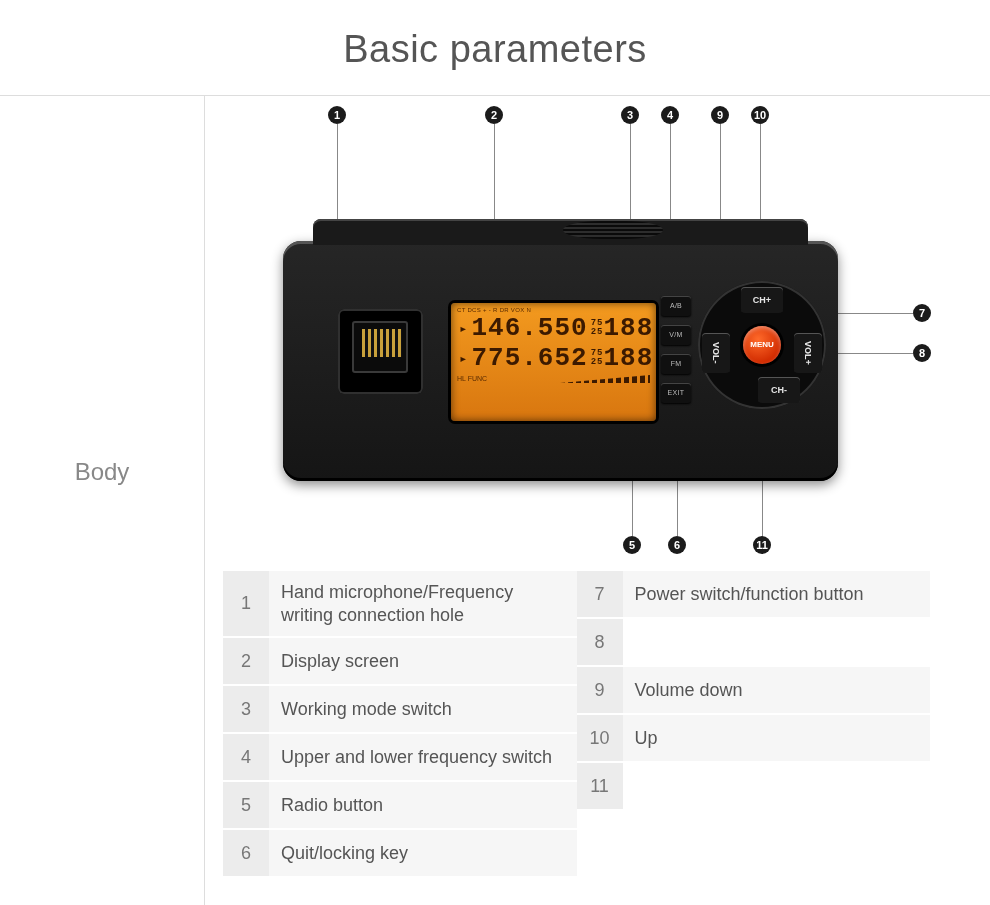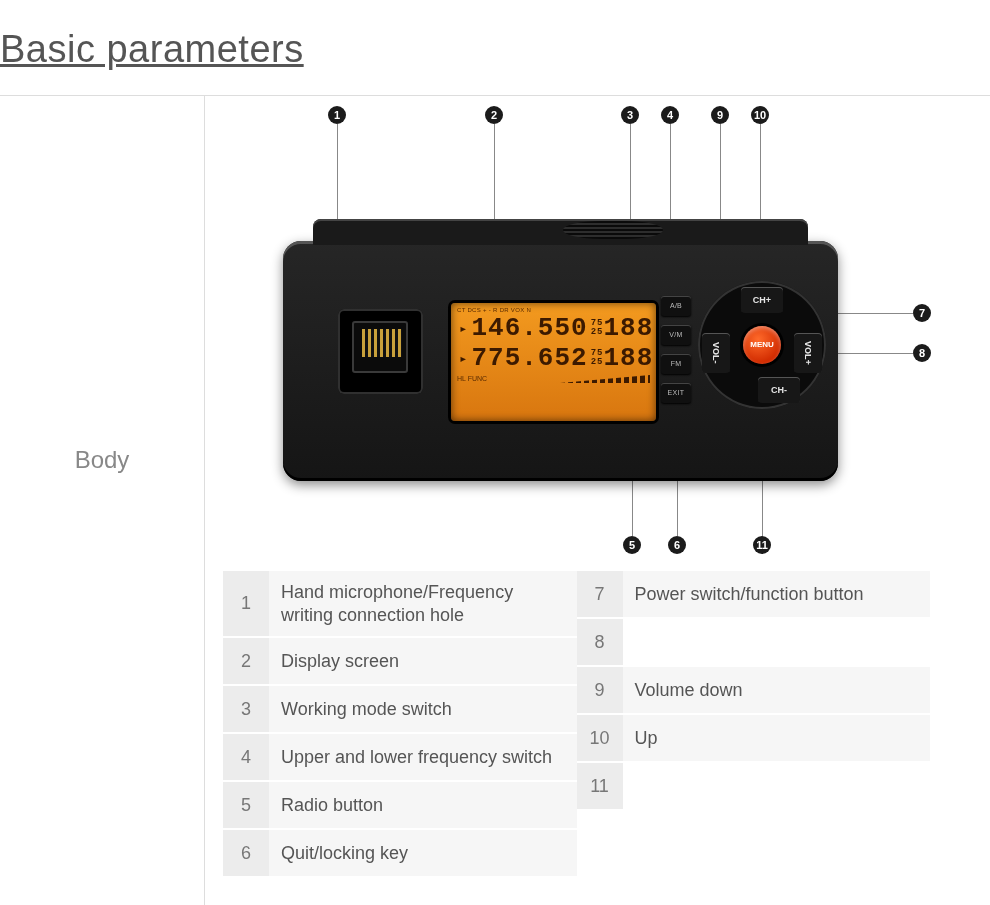--- a/index.html
+++ b/index.html
@@ -1,21 +1,21 @@
 <!DOCTYPE html>
 <html><head>
 <meta charset="utf-8">
 <style>
   * { box-sizing: border-box; margin: 0; padding: 0; }
   body { width: 990px; height: 905px; font-family: Arial, Helvetica, sans-serif; background: #fff; color: #333; }
-  .title { font-size: 38px; font-weight: 300; color: #555; padding: 28px 0 24px; letter-spacing: 0.5px; text-decoration: underline; }
+  .title { text-align: center; font-size: 38px; font-weight: 300; color: #555; padding: 28px 0 24px; letter-spacing: 0.5px; }
   .hr { border: none; border-top: 1px solid #ddd; }
   .main { display: flex; }
   .sidebar { width: 205px; border-right: 1px solid #ddd; padding-top: 350px; text-align: center; }
-  .body-label { font-size: 24px; color: #888; font-weight: 300; }
+  .body-label { font-size: 24px; color: #888; font-weight: 300; margin-top: 12px; }
   .content { flex: 1; padding: 0 60px 30px 18px; }
 
   
   .diagram { position: relative; height: 475px; }
 
   
   .device { position: absolute; left: 60px; top: 145px; width: 555px; height: 240px;
             background: linear-gradient(#262626,#151515); border-radius: 18px;
             box-shadow: inset 0 3px 0 #555, inset 0 -3px 0 #000, 0 4px 12px rgba(0,0,0,.45); }
   .device-top { position: absolute; left: 30px; top: -22px; width: 495px; height: 26px;

